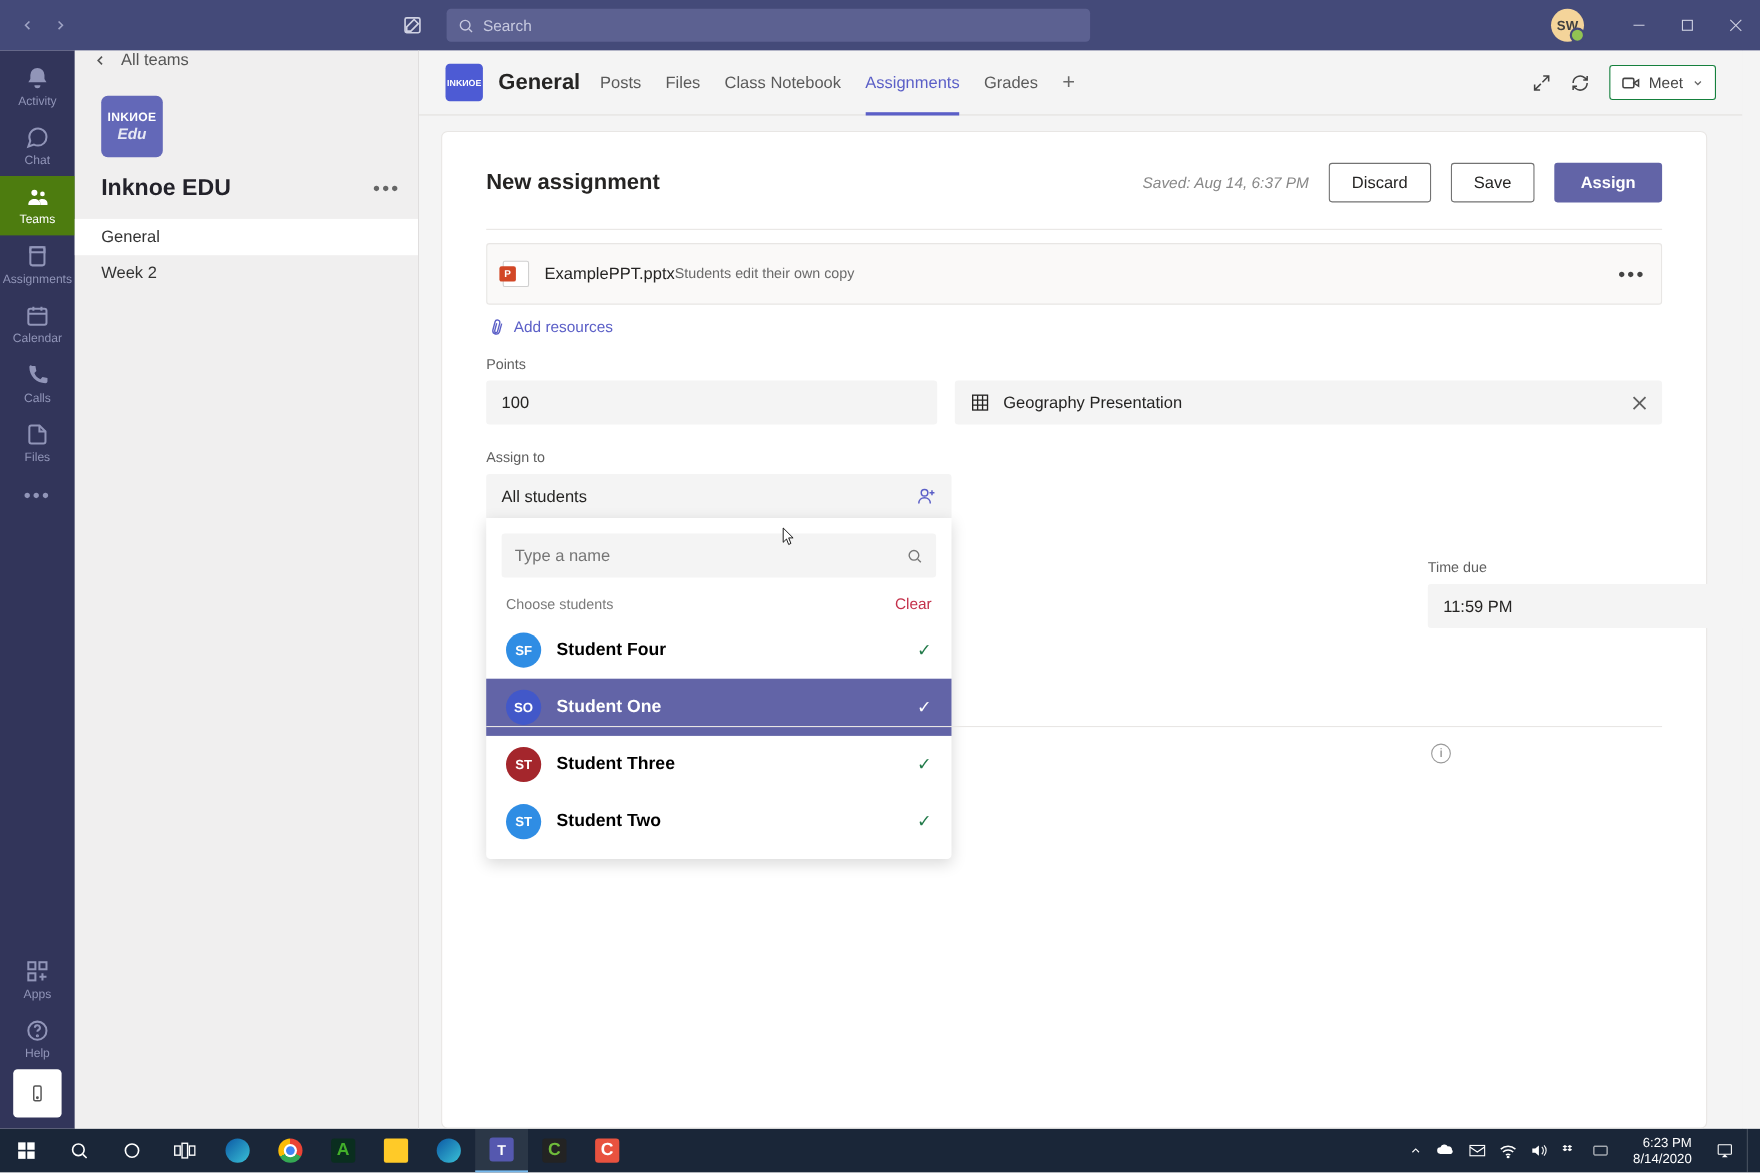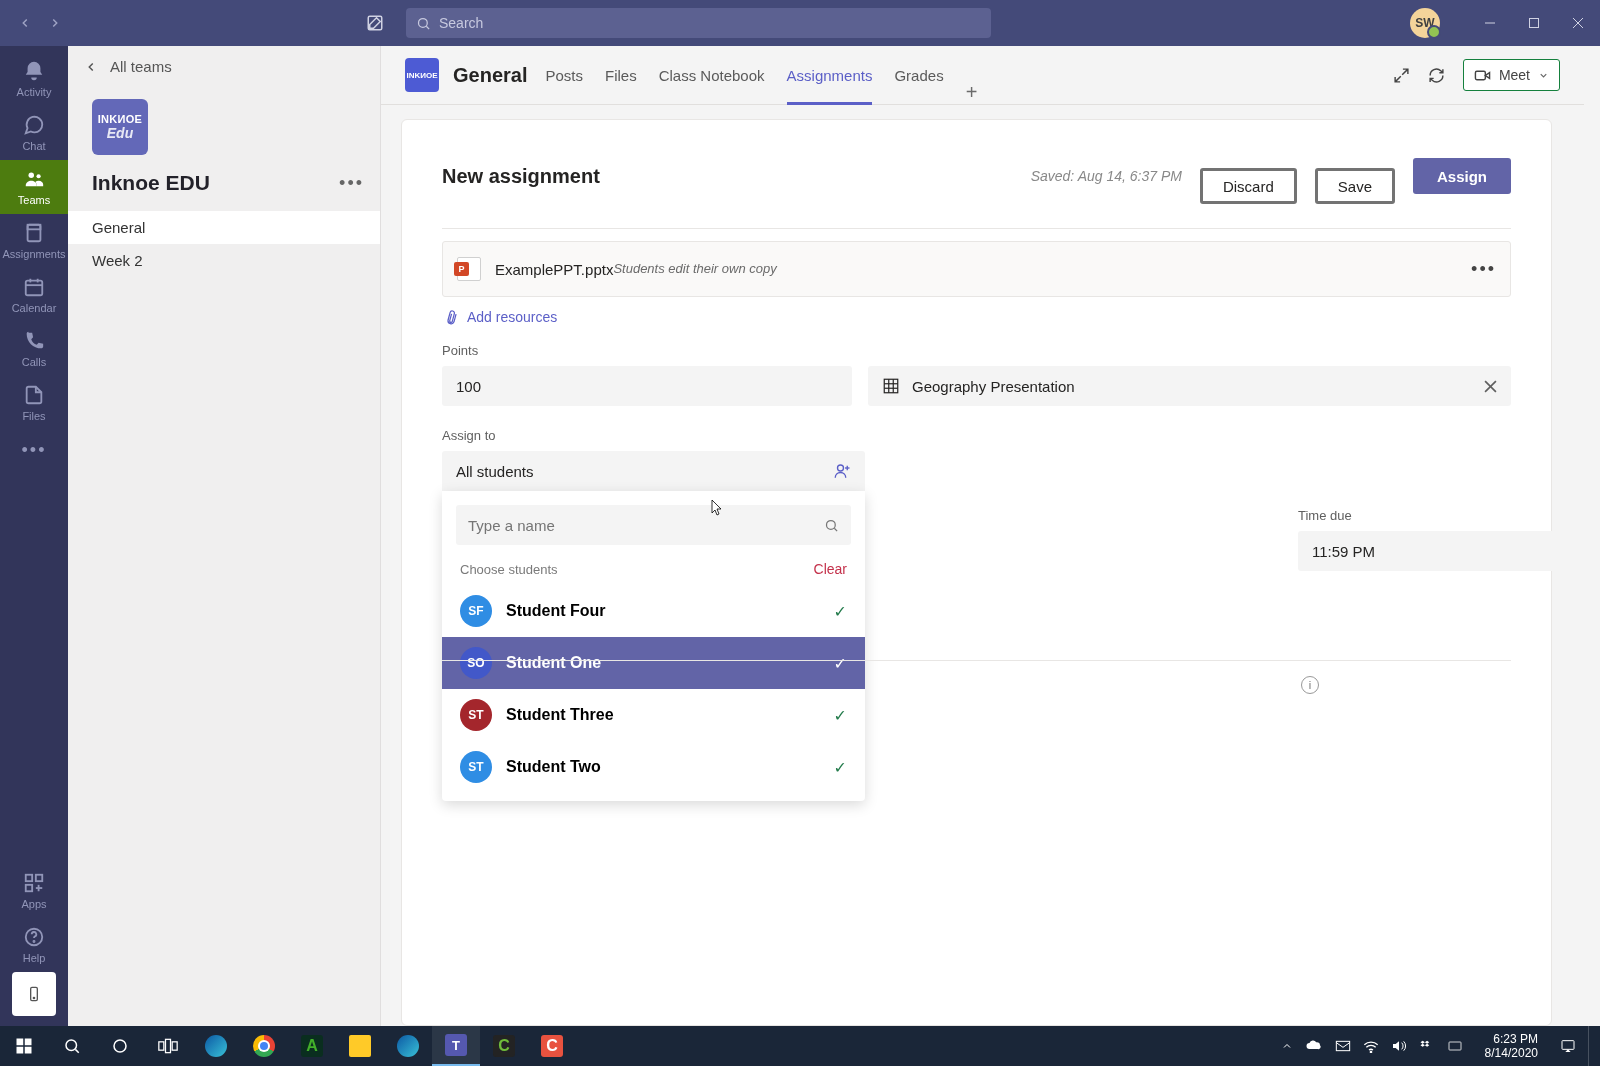--- a/index.html
+++ b/index.html
@@ -20,66 +20,66 @@
 
 .app-body { display: flex; height: calc(100% - 46px - 40px); }
 .rail { width: 68px; background: #32355a; display: flex; flex-direction: column; align-items: center; padding-top: 6px; }
 .rail-item { width: 68px; height: 54px; display: flex; flex-direction: column; align-items: center; justify-content: center; color: #9195b8; font-size: 11px; cursor: pointer; gap:4px; }
 .rail-item.active { background: #4d7c0f; color: #fff; }
 .rail-spacer { flex: 1; }
 .rail-phone-btn { width: 44px; height: 44px; background: #fff; border-radius: 4px; display:flex; align-items:center; justify-content:center; color:#555; margin-bottom: 10px; }
 
 
 .sidebar { width: 313px; background: #f0efef; border-right: 1px solid #e0dede; display: flex; flex-direction: column; }
-.allteams { display:flex; align-items:center; gap:12px; padding: 12px 16px 8px 16px; color:#555; font-size:15px; cursor:pointer; }
+.allteams { display:flex; align-items:center; gap:12px; padding: 0 16px 8px 16px; color:#555; font-size:15px; cursor:pointer; }
 .team-avatar-wrap { padding: 16px 0 10px 24px; }
 .team-avatar { width: 56px; height: 56px; border-radius: 6px; background: #6368b8; color:#fff; display:flex; flex-direction:column; align-items:center; justify-content:center; font-size:10px; font-weight:600; }
 .team-avatar .brand { font-size: 11px; letter-spacing: 0.3px; }
 .team-avatar .sub { font-style: italic; font-size: 14px; opacity: .85; }
 .team-row { display:flex; align-items:center; justify-content:space-between; padding: 6px 16px 12px 24px; }
 .team-row h2 { font-size: 21px; font-weight: 700; color:#23222a; }
 .more-dots { color:#666; font-size:18px; letter-spacing: 2px; cursor:pointer; }
 .channels { padding-top: 4px; }
 .channel { padding: 8px 16px 8px 24px; font-size: 15px; color:#333; cursor:pointer; }
 .channel.active { background:#fff; }
 
 
 .main { flex:1; background:#f4f4f4; display:flex; flex-direction:column; }
 .tabbar { height: 59px; display:flex; align-items:center; padding: 0 24px; border-bottom: 1px solid #e1dfdd; }
 .ch-avatar { width:34px; height:34px; border-radius:4px; background:#4d5bd4; color:#fff; display:flex; flex-direction:column; align-items:center; justify-content:center; font-size:7px; font-weight:600; margin-right: 14px; }
 .ch-avatar .brand { font-size:8px; }
 .ch-title { font-size:20px; font-weight:700; color:#252423; margin-right: 18px; }
-.tabs { display:flex; gap: 22px; align-items:flex-end; height:100%; }
+.tabs { display:flex; gap: 22px; align-items:center; height:100%; }
 .tab { font-size:15px; color:#5a5a5a; height:100%; display:flex; align-items:center; cursor:pointer; position:relative; }
 .tab.active { color:#5b5fc7; font-weight:500; }
 .tab.active::after { content:""; position:absolute; bottom:-1px; left:0; right:0; height:3px; background:#5b5fc7; }
 .tab-add { color:#6a6a6a; font-size:20px; display:flex; align-items:center; cursor:pointer; }
 .tabbar-right { margin-left:auto; display:flex; align-items:center; gap: 18px; color:#444; }
 .meet-btn { height:32px; border:1px solid #15803d; border-radius:3px; background:#fff; display:flex; align-items:center; padding: 0 10px; gap:8px; font-size:14px; cursor:pointer; }
 .meet-btn .caret { color:#666; }
 
 
 .canvas { flex:1; padding: 14px 32px 0 20px; overflow:hidden; }
 .card { background:#fff; border-radius:6px; border:1px solid #e8e6e4; height: 100%; padding: 28px 40px 0 40px; position:relative; }
 .card-header { display:flex; align-items:center; justify-content:space-between; margin-bottom: 24px; }
 .card-header h1 { font-size: 20px; font-weight:700; color:#252423; }
 .card-actions { display:flex; align-items:center; gap: 18px; }
 .saved-text { font-style: italic; color:#888; font-size: 14px; }
 .btn { height: 36px; padding: 0 20px; border-radius:3px; font-size:15px; cursor:pointer; display:flex; align-items:center; }
-.btn-outline { border:3px solid #737373; background:#fff; color:#252423;margin-top:20px; }
+.btn-outline { border:1px solid #737373; background:#fff; color:#252423; }
 .btn-primary { background:#6264a7; color:#fff; border:none; font-weight:600; padding: 0 24px; }
 .divider { height:1px; background:#e8e6e4; margin-bottom: 12px; }
 
 .attachment-row { height:56px; border:1px solid #e8e6e4; border-radius:3px; display:flex; align-items:center; padding: 0 14px; background:#faf9f8; }
 .ppt-icon { width:24px; height:24px; margin-right: 14px; position:relative; }
 .ppt-icon::before { content:""; position:absolute; inset:0; background:#fff; border:1px solid #d0d0d0; border-radius:2px; }
 .ppt-icon::after { content:"P"; position:absolute; left:-3px; top:5px; width:15px; height:14px; background:#d24726; color:#fff; font-size:9px; font-weight:700; display:flex; align-items:center; justify-content:center; border-radius:2px; }
 .attach-text { display:flex; flex-direction:row; }
 .attach-text .fname { font-size:15px; color:#252423; }
-.attach-text .fsub { font-size:13px; color:#6a6a6a;font-style:italic; }
+.attach-text .fsub { font-size:13px; color:#6a6a6a; }
 .att-more { margin-left:auto; color:#444; font-size:18px; letter-spacing:2px; cursor:pointer; }
 
 .add-resources { display:flex; align-items:center; gap:8px; color:#5b5fc7; font-size:14px; margin:12px 0 18px 2px; cursor:pointer; }
 .add-resources .clip { transform:rotate(-30deg); }
 
 .section-label { font-size:13px; color:#5f5f5f; margin-bottom: 8px; }
 .two-col { display:flex; gap:16px; }
 .input-like { height:40px; background:#f4f4f4; border-radius:3px; display:flex; align-items:center; padding:0 14px; font-size:15px; color:#252423; border:none; }
 .points-box { width:410px; }
 .rubric-box { flex:1; display:flex; align-items:center; gap:12px; }

